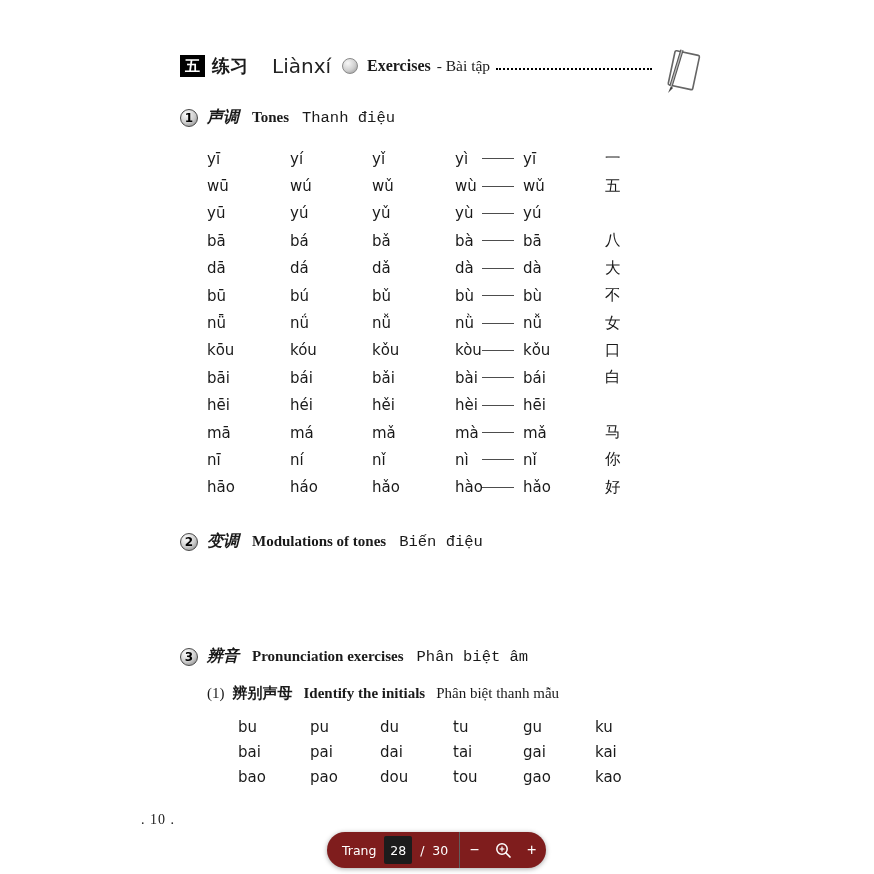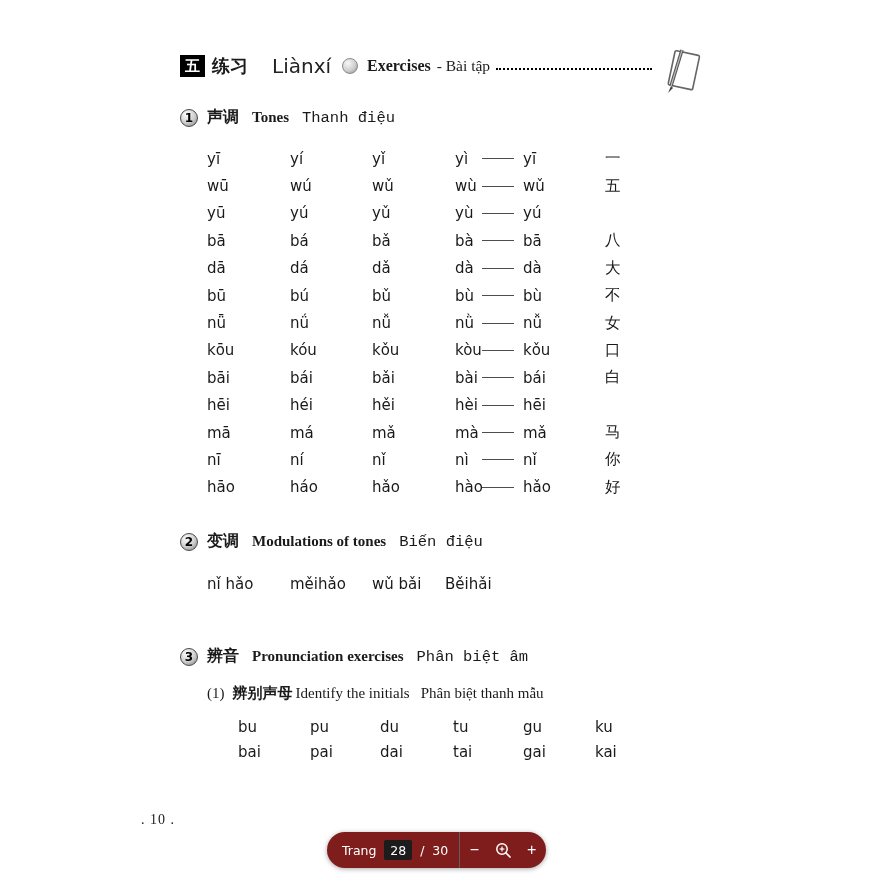--- a/index.html
+++ b/index.html
@@ -19,26 +19,26 @@
   .hdr-vi { font-family:"Liberation Serif", serif; font-size:15.5px; margin-left:6px; }
   .leader { flex:1 1 auto; border-bottom:2px dotted #000; margin:0 4px 4px 6px; height:12px; }
   .note-icon { position:absolute; left:657px; top:44px; }
 
   
   .sec-head { position:absolute; left:180px; display:flex; align-items:center; }
   .numball { width:18px; height:18px; border-radius:50%; flex:0 0 auto;
              background:radial-gradient(circle at 35% 28%, #ffffff, #cccccc 55%, #777777);
              border:1px solid #4a4a4a; color:#000; font-weight:bold; font-size:12px;
              display:flex; align-items:center; justify-content:center; }
-  .sec-cn { font-weight:bold; font-size:16px; margin-left:9px; font-family:sans-serif; }
+  .sec-cn { font-weight:bold; font-size:16px; margin-left:9px; font-family:sans-serif;font-style:italic; }
   .sec-en { font-family:"Liberation Serif", serif; font-weight:bold; font-size:15px; margin-left:13px; }
   .sec-vi { font-family:Liberation Mono, monospace; font-size:15.5px; margin-left:13px; }
   .sub-head { position:absolute; left:207px; font-size:15px; font-family:"Liberation Serif", serif; }
   .sub-cn { font-weight:bold; font-family:sans-serif; font-size:15px; margin-left:8px; }
-  .sub-en { font-weight:normal; margin-left:3px; }
+  .sub-en { font-weight:bold; margin-left:11px; }
   .sub-vi { margin-left:11px; }
 
   
   .t1 { position:absolute; left:207px; top:145px; }
   .trow { display:grid; grid-template-columns:83px 82px 83px 27px 41px 82px 60px;
           height:27.4px; align-items:center; font-size:15px; }
   .pc { white-space:nowrap; }
   .dash { width:32px; height:1px; background:#4d4d4d; }
   .hz { font-size:15.5px; font-family:serif; }
 
@@ -54,21 +54,21 @@
 
   
   .pagenum { position:absolute; left:141px; top:812px; font-family:"Liberation Serif", serif;
              font-size:14px; letter-spacing:1px; }
 
   
   .toolbar { position:absolute; left:327px; top:832px; width:219px; height:36px;
              background:#7f1d1d; border-radius:18px; display:flex; align-items:center;
              color:#fff; box-shadow:0 1px 5px rgba(0,0,0,.35); }
   .tb-label { font-size:12.5px; margin-left:15px; }
-  .tb-pagebox { width:30px; height:20px; background:#1c1c1c; border-radius:2px; margin-left:8px;
+  .tb-pagebox { width:30px; height:28px; background:#1c1c1c; border-radius:2px; margin-left:8px;
                 display:flex; align-items:center; justify-content:center; font-size:12.5px;
                 border:none; color:#fff; cursor:text; }
   .tb-sep { font-size:12.5px; margin-left:8px; }
   .tb-total { font-size:12.5px; margin-left:8px; }
   .tb-div { width:1px; height:36px; background:#5f5f5f; margin-left:11px; }
   .tb-btn { background:none; border:none; color:#fff; font-size:16px; width:31px; height:36px;
             display:flex; align-items:center; justify-content:center; cursor:pointer; padding:0; }
 </style>
 </head>
 <body>
@@ -221,26 +221,20 @@
 </div>
 
 <div class="sec-head" style="top:531px;">
   <span class="numball">2</span>
   <span class="sec-cn">变调</span>
   <span class="sec-en">Modulations of tones</span>
   <span class="sec-vi">Biến điệu</span>
 </div>
 
 <div class="t2">
-  <div class="trow2">
-    <span class="pc">nǐ hǎo</span>
-    <span class="pc">měihǎo</span>
-    <span class="pc">wǔ bǎi</span>
-    <span class="pc">Běihǎi</span>
-  </div>
 </div>
 
 <div class="sec-head" style="top:646px;">
   <span class="numball">3</span>
   <span class="sec-cn">辨音</span>
   <span class="sec-en">Pronunciation exercises</span>
   <span class="sec-vi">Phân biệt âm</span>
 </div>
 
 <div class="sub-head" style="top:684px;">
@@ -256,20 +250,28 @@
     <span class="pc">gu</span>
     <span class="pc">ku</span>
   </div>
   <div class="trow3">
     <span class="pc">bai</span>
     <span class="pc">pai</span>
     <span class="pc">dai</span>
     <span class="pc">tai</span>
     <span class="pc">gai</span>
     <span class="pc">kai</span>
+  </div>
+  <div class="trow3">
+    <span class="pc">bao</span>
+    <span class="pc">pao</span>
+    <span class="pc">dou</span>
+    <span class="pc">tou</span>
+    <span class="pc">gao</span>
+    <span class="pc">kao</span>
   </div>
 </div>
 
 <div class="pagenum">. 10 .</div>
 
 <div class="toolbar">
   <span class="tb-label">Trang</span>
   <span class="tb-pagebox">28</span>
   <span class="tb-sep">/</span>
   <span class="tb-total">30</span>

